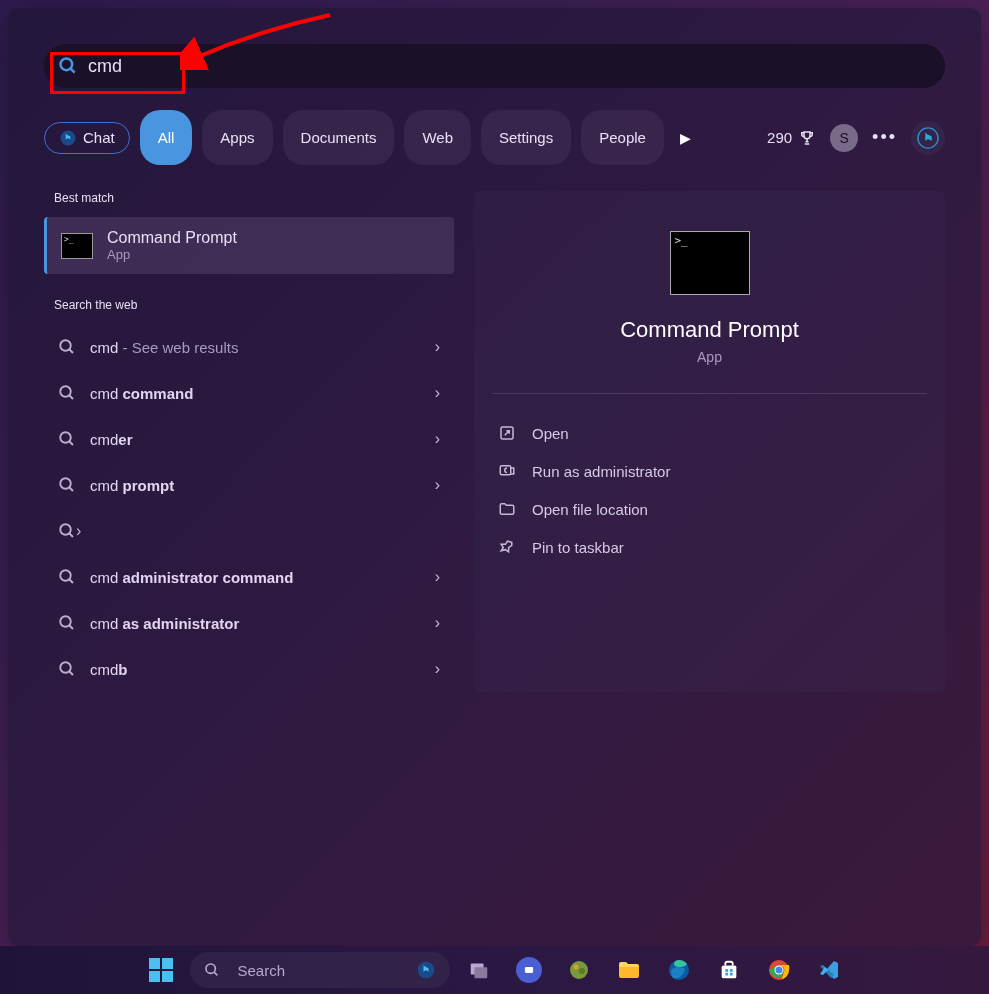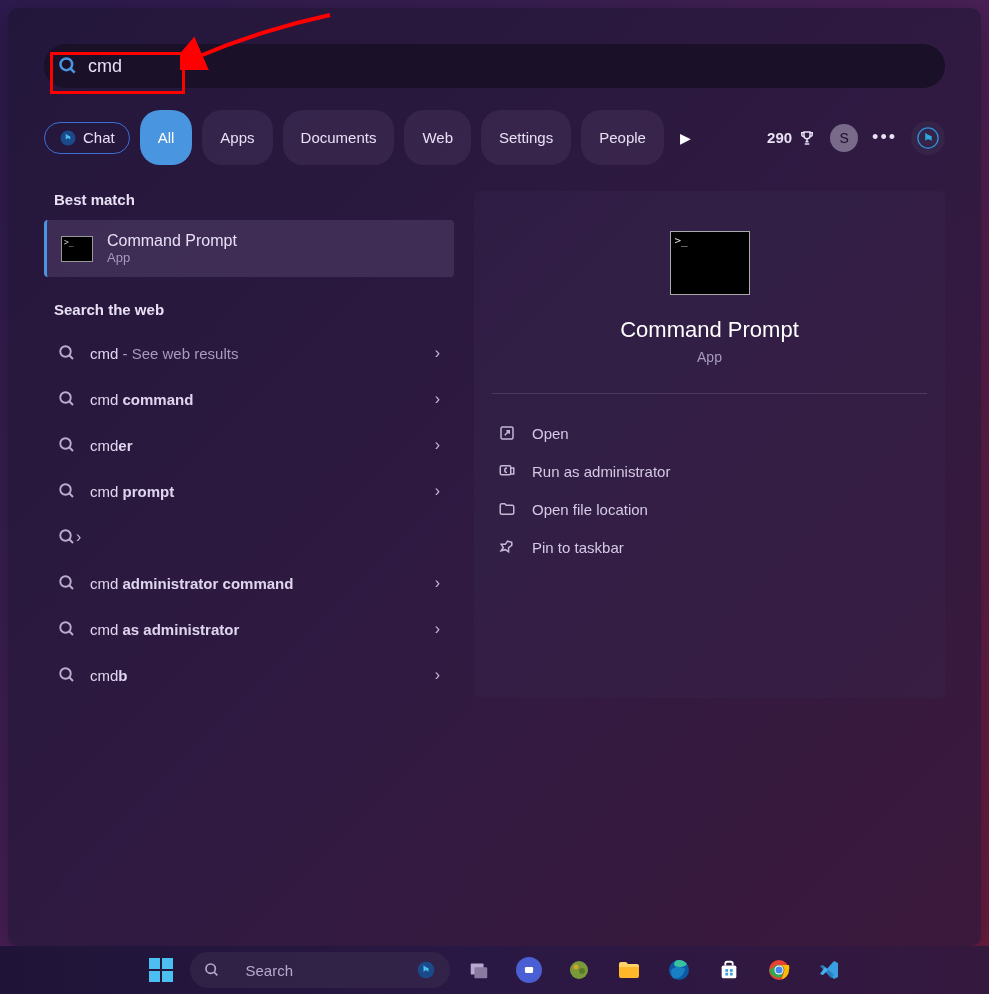--- a/index.html
+++ b/index.html
@@ -40,28 +40,28 @@
       color: #e8e0f5; cursor: pointer; white-space: nowrap;
       background: rgba(80,60,100,0.35);
     }
     .tab.chat {
       border: 1.5px solid #3b6fd4; background: transparent;
       display: flex; align-items: center; gap: 6px; padding: 6px 14px;
     }
     .tab.active { background: #4a95e0; color: #fff; }
     .play-btn { color: #fff; font-size: 14px; margin-left: 6px; cursor: pointer; }
     .right-controls { margin-left: auto; display: flex; align-items: center; gap: 14px; }
-    .points { color: #e8e0f5; font-size: 15px; display: flex; align-items: center; gap: 6px; font-weight: bold; }
+    .points { color: #e8e0f5; font-size: 15px; display: flex; align-items: center; gap: 6px; }
     .avatar { width: 28px; height: 28px; border-radius: 50%; background: #7a6a8a; color: #1a1028; display: flex; align-items: center; justify-content: center; font-size: 14px; font-weight: 500; }
     .more-dots { color: #e8e0f5; font-size: 18px; cursor: pointer; letter-spacing: 2px; }
     .bing-btn { width: 34px; height: 34px; border-radius: 50%; background: rgba(60,45,80,0.5); display: flex; align-items: center; justify-content: center; cursor: pointer; }
     .content { display: flex; gap: 20px; }
     .left-col { flex: 0 0 410px; }
     .right-col { flex: 1; background: rgba(60,45,85,0.25); border-radius: 6px; padding: 40px 18px 18px; }
-    .section-title { color: #e8e0f5; font-size: 15px; font-weight: 700; margin-bottom: 12px; padding-left: 10px; }
+    .section-title { color: #e8e0f5; font-size: 12px; font-weight: 400; margin-bottom: 12px; padding-left: 10px; }
     .best-match {
       background: rgba(90,70,115,0.45); border-radius: 4px; padding: 12px 14px;
       display: flex; align-items: center; gap: 14px; border-left: 3px solid #4a95e0;
       margin-bottom: 24px; cursor: pointer;
     }
     .app-icon-small { width: 32px; height: 26px; background: #000; border: 1px solid #999; position: relative; }
     .app-icon-small::before { content: ">_"; color: #ccc; font-size: 8px; position: absolute; top: 1px; left: 2px; font-family: monospace; }
     .bm-title { color: #e8e0f5; font-size: 16px; font-weight: 500; }
     .bm-sub { color: #a89bbf; font-size: 13px; }
     .web-item {
@@ -83,21 +83,21 @@
     .action-label { color: #d5c9e5; font-size: 15px; }
     .taskbar {
       position: absolute; bottom: 0; left: 0; right: 0; height: 48px;
       background: linear-gradient(90deg, #1f1438 0%, #2a1844 50%, #35183e 100%);
       display: flex; align-items: center; justify-content: center; gap: 8px;
       padding: 0 12px;
     }
     .tb-btn { width: 42px; height: 38px; display: flex; align-items: center; justify-content: center; cursor: pointer; border-radius: 4px; }
     .tb-search {
       width: 260px; height: 36px; background: rgba(60,45,80,0.5); border-radius: 18px;
-      display: flex; align-items: center; padding: 0 14px; gap: 26px; cursor: pointer;
+      display: flex; align-items: center; padding: 0 14px; gap: 18px; cursor: pointer;
     }
     .tb-search-text { color: #b8a8cf; font-size: 15px; flex: 1; }
     .tb-search svg { flex-shrink: 0; }
     .win-logo { display: grid; grid-template-columns: 1fr 1fr; grid-template-rows: 1fr 1fr; gap: 2px; width: 24px; height: 24px; }
     .win-logo div { background: #4cbef0; }
     .circ { width: 26px; height: 26px; border-radius: 50%; display: flex; align-items: center; justify-content: center; }
   </style>
 </head>
 <body>
 

